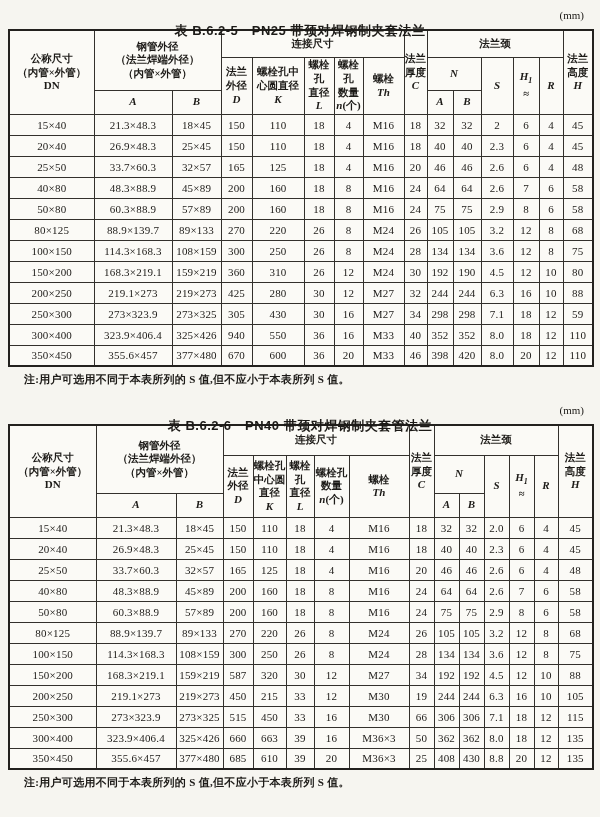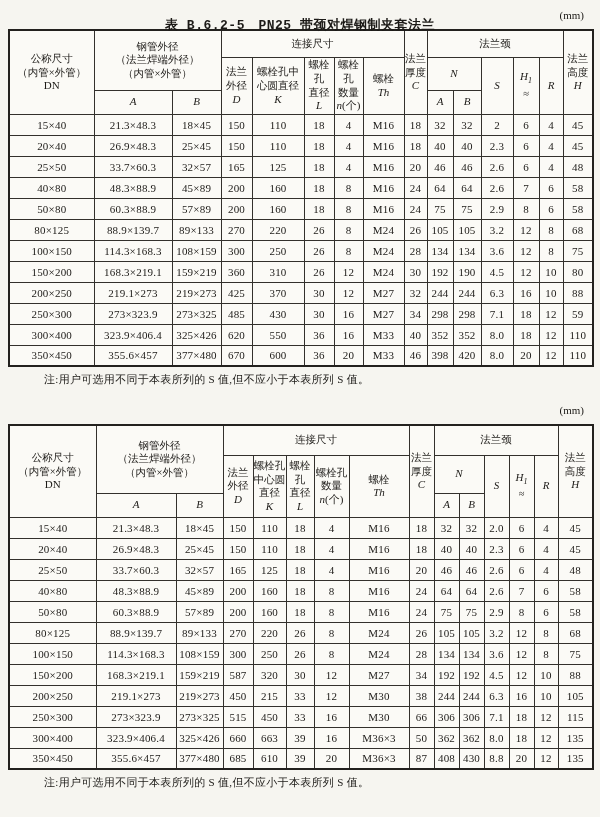--- a/index.html
+++ b/index.html
@@ -7,44 +7,44 @@
     width:600px; height:817px;
     background:#f6f5f0;
     color:#1c1a17;
     font-family:"Liberation Serif","DejaVu Serif",serif;
     overflow:hidden;
   }
   .page { padding:5px 8px 0 8px; }
 
   .caption-row { position:relative; height:21px; margin-bottom:3px; }
   .caption {
-    position:absolute; left:0; right:0; top:11px;
+    position:absolute; left:0; right:0; top:17px;
     text-align:center;
-    font-family:Liberation Mono, monospace;
+    font-family:Liberation Sans, sans-serif;
     font-weight:bold; font-size:13px; letter-spacing:0.5px;
   }
   .unit {
     position:absolute; right:8px; top:4px;
     font-size:11px;
   }
 
   table {
     border-collapse:collapse; table-layout:fixed;
     width:584px;
     background:#fbfaf6;
     border:2px solid #23211e;
   }
   th, td {
     border:1px solid #33302c;
     text-align:center; vertical-align:middle;
     padding:0;
     overflow:hidden;
   }
   thead th {
-    font-weight:normal;
+    font-weight:bold;
     font-size:10.5px;
     line-height:1.3;
     text-align:center;
   }
   tbody td {
     font-size:11px;
     height:21px;
     letter-spacing:0.2px;
   }
   tr.hr1 { height:27px; }
@@ -58,23 +58,23 @@
     display:block;
     font-style:italic;
     font-family:"Liberation Serif","DejaVu Serif",serif;
     font-size:11px; line-height:1.2;
   }
   .hsym.inline { display:inline; }
   .upright { font-style:normal; }
   sub { font-size:8px; font-style:italic; }
 
   .note {
-    margin:5px 0 0 36px;
+    margin:5px 0 0 16px;
     font-size:11px;
-    font-weight:400;
+    font-weight:700;
     letter-spacing:0.3px;
   }
   .tblock + .tblock { margin-top:13px; }
 </style>
 </head>
 <body>
 
 <div class="page">
 
   <div class="tblock">
@@ -315,54 +315,54 @@
             <td>4.5</td>
             <td>12</td>
             <td>10</td>
             <td>80</td>
           </tr>
           <tr>
             <td>200×250</td>
             <td>219.1×273</td>
             <td>219×273</td>
             <td>425</td>
-            <td>370</td>
+            <td>280</td>
             <td>30</td>
             <td>12</td>
             <td>M27</td>
             <td>32</td>
             <td>244</td>
             <td>244</td>
             <td>6.3</td>
             <td>16</td>
             <td>10</td>
             <td>88</td>
           </tr>
           <tr>
             <td>250×300</td>
             <td>273×323.9</td>
             <td>273×325</td>
-            <td>485</td>
+            <td>305</td>
             <td>430</td>
             <td>30</td>
             <td>16</td>
             <td>M27</td>
             <td>34</td>
             <td>298</td>
             <td>298</td>
             <td>7.1</td>
             <td>18</td>
             <td>12</td>
             <td>59</td>
           </tr>
           <tr>
             <td>300×400</td>
             <td>323.9×406.4</td>
             <td>325×426</td>
-            <td>620</td>
+            <td>940</td>
             <td>550</td>
             <td>36</td>
             <td>16</td>
             <td>M33</td>
             <td>40</td>
             <td>352</td>
             <td>352</td>
             <td>8.0</td>
             <td>18</td>
             <td>12</td>
@@ -386,20 +386,21 @@
             <td>110</td>
           </tr>
         </tbody>
     </table>
 
     <div class="note">注:用户可选用不同于本表所列的 S 值,但不应小于本表所列 S 值。</div>
   </div>
 
   <div class="tblock">
     <div class="caption-row">
+      <div class="caption">表 B.6.2-6　PN40 带颈对焊钢制夹套管法兰</div>
       <div class="unit">(mm)</div>
     </div>
 
     <table class="t2">
       <colgroup>
         <col style="width:87px">
           <col style="width:80px">
           <col style="width:47px">
         <col style="width:30px">
           <col style="width:33px">
@@ -633,21 +634,21 @@
           </tr>
           <tr>
             <td>200×250</td>
             <td>219.1×273</td>
             <td>219×273</td>
             <td>450</td>
             <td>215</td>
             <td>33</td>
             <td>12</td>
             <td>M30</td>
-            <td>38</td>
+            <td>19</td>
             <td>244</td>
             <td>244</td>
             <td>6.3</td>
             <td>16</td>
             <td>10</td>
             <td>105</td>
           </tr>
           <tr>
             <td>250×300</td>
             <td>273×323.9</td>
@@ -684,21 +685,21 @@
           </tr>
           <tr>
             <td>350×450</td>
             <td>355.6×457</td>
             <td>377×480</td>
             <td>685</td>
             <td>610</td>
             <td>39</td>
             <td>20</td>
             <td>M36×3</td>
-            <td>87</td>
+            <td>25</td>
             <td>408</td>
             <td>430</td>
             <td>8.8</td>
             <td>20</td>
             <td>12</td>
             <td>135</td>
           </tr>
         </tbody>
     </table>
 

